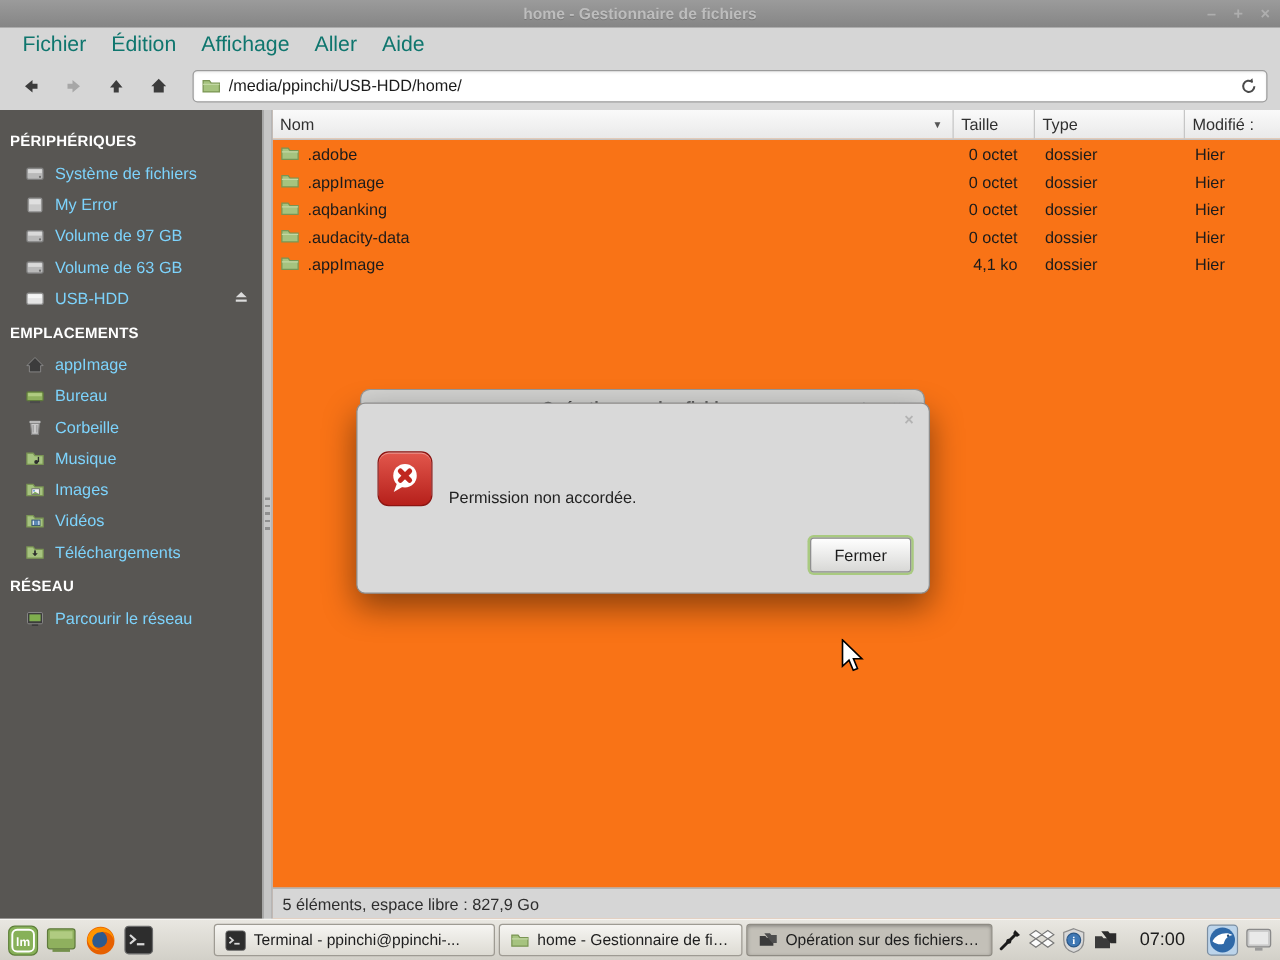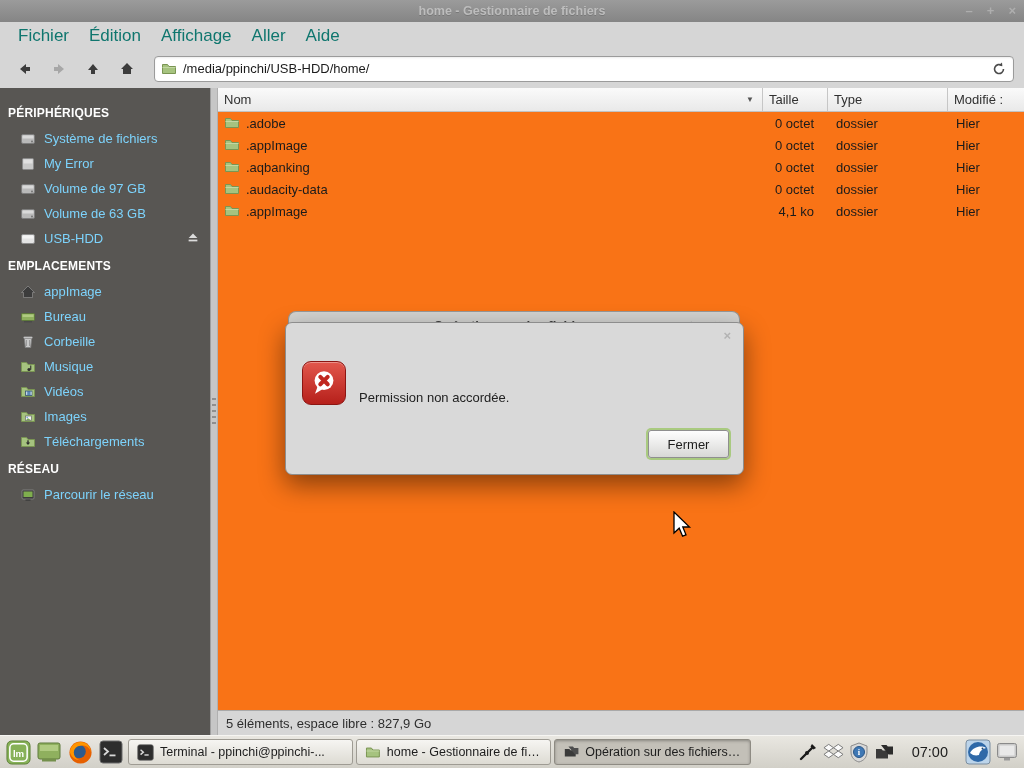--- a/index.html
+++ b/index.html
@@ -70,21 +70,21 @@
     box-shadow:0 0 0 2px #a9ca80; font-size:13px; color:#1d1d1d; display:flex; align-items:center; justify-content:center; }
 
   
   .taskbar { position:absolute; left:0; top:735px; width:1024px; height:33px;
     background:linear-gradient(#e9e7e1,#d2d0c8); border-top:1px solid #f6f5f2; display:flex; align-items:center; padding:0 4px; gap:3px; }
   .launcher { width:28px; height:27px; display:flex; align-items:center; justify-content:center; border-radius:3px; flex:none; }
   .task-btn { height:26px; border:1px solid #9e9b93; border-radius:3px; background:linear-gradient(#f6f5f2,#dddbd3);
     display:flex; align-items:center; gap:6px; padding:0 8px; font-size:12.5px; color:#1d1d1d; flex:none; overflow:hidden; white-space:nowrap; }
   .task-btn .tlabel { overflow:hidden; text-overflow:ellipsis; }
   .task-btn.active { background:#c3c0b8; box-shadow:inset 0 1px 3px rgba(0,0,0,0.3); border-color:#8e8b83; }
-  .t-terminal { width:225px; }
+  .t-terminal { width:225px;margin-left:43px; }
   .t-home { width:195px; }
   .t-oper { width:197px; }
   .tray { display:flex; align-items:center; gap:5px; margin-left:auto; padding-right:2px; }
   .tray .clock { font-size:14.5px; color:#1c1c1c; margin:0 12px; }
 
   .cursor { position:absolute; left:672px; top:511px; z-index:99; }
 </style>
 </head>
 <body>
 
@@ -219,34 +219,34 @@
         <svg class="icon16" viewBox="0 0 16 16">
             <path d="M1.5 3.5 h5 l1.5 2 h6.5 v7 h-13 Z" fill="#a6c37f" stroke="#7a9553"></path>
             <circle cx="9" cy="10.5" r="1.6" fill="#2e2e2e"></circle>
             <rect x="10.2" y="6.5" width="1.1" height="4.2" fill="#2e2e2e"></rect>
           </svg>
         <span>Musique</span>
       </div>
       <div class="side-item">
         <svg class="icon16" viewBox="0 0 16 16">
             <path d="M1.5 3.5 h5 l1.5 2 h6.5 v7 h-13 Z" fill="#a6c37f" stroke="#7a9553"></path>
+            <rect x="5.5" y="7" width="6" height="4.5" fill="#f2f2f2" stroke="#6a6a6a" stroke-width="0.7"></rect>
+            <circle cx="7.2" cy="8.6" r="0.8" fill="#6da0d6"></circle>
+            <path d="M5.8 11.2 L8 9.3 L11.2 11.2 Z" fill="#7aa65a"></path>
+          </svg>
+        <span>Images</span>
+      </div>
+      <div class="side-item">
+        <svg class="icon16" viewBox="0 0 16 16">
+            <path d="M1.5 3.5 h5 l1.5 2 h6.5 v7 h-13 Z" fill="#a6c37f" stroke="#7a9553"></path>
             <rect x="5.5" y="7" width="6.5" height="4.5" fill="#5b88b5" stroke="#37506b" stroke-width="0.7"></rect>
             <rect x="6.2" y="7.6" width="1" height="3.3" fill="#dfe8f1"></rect>
             <rect x="10.6" y="7.6" width="1" height="3.3" fill="#dfe8f1"></rect>
           </svg>
         <span>Vidéos</span>
-      </div>
-      <div class="side-item">
-        <svg class="icon16" viewBox="0 0 16 16">
-            <path d="M1.5 3.5 h5 l1.5 2 h6.5 v7 h-13 Z" fill="#a6c37f" stroke="#7a9553"></path>
-            <rect x="5.5" y="7" width="6" height="4.5" fill="#f2f2f2" stroke="#6a6a6a" stroke-width="0.7"></rect>
-            <circle cx="7.2" cy="8.6" r="0.8" fill="#6da0d6"></circle>
-            <path d="M5.8 11.2 L8 9.3 L11.2 11.2 Z" fill="#7aa65a"></path>
-          </svg>
-        <span>Images</span>
       </div>
       <div class="side-item">
         <svg class="icon16" viewBox="0 0 16 16">
             <path d="M1.5 3.5 h5 l1.5 2 h6.5 v7 h-13 Z" fill="#a6c37f" stroke="#7a9553"></path>
             <path d="M8 6.5 v3 M8 11 L5.8 8.5 h4.4 Z" fill="#2e2e2e"></path>
             <rect x="7.3" y="6.3" width="1.4" height="3" fill="#2e2e2e"></rect>
           </svg>
         <span>Téléchargements</span>
       </div>
 

